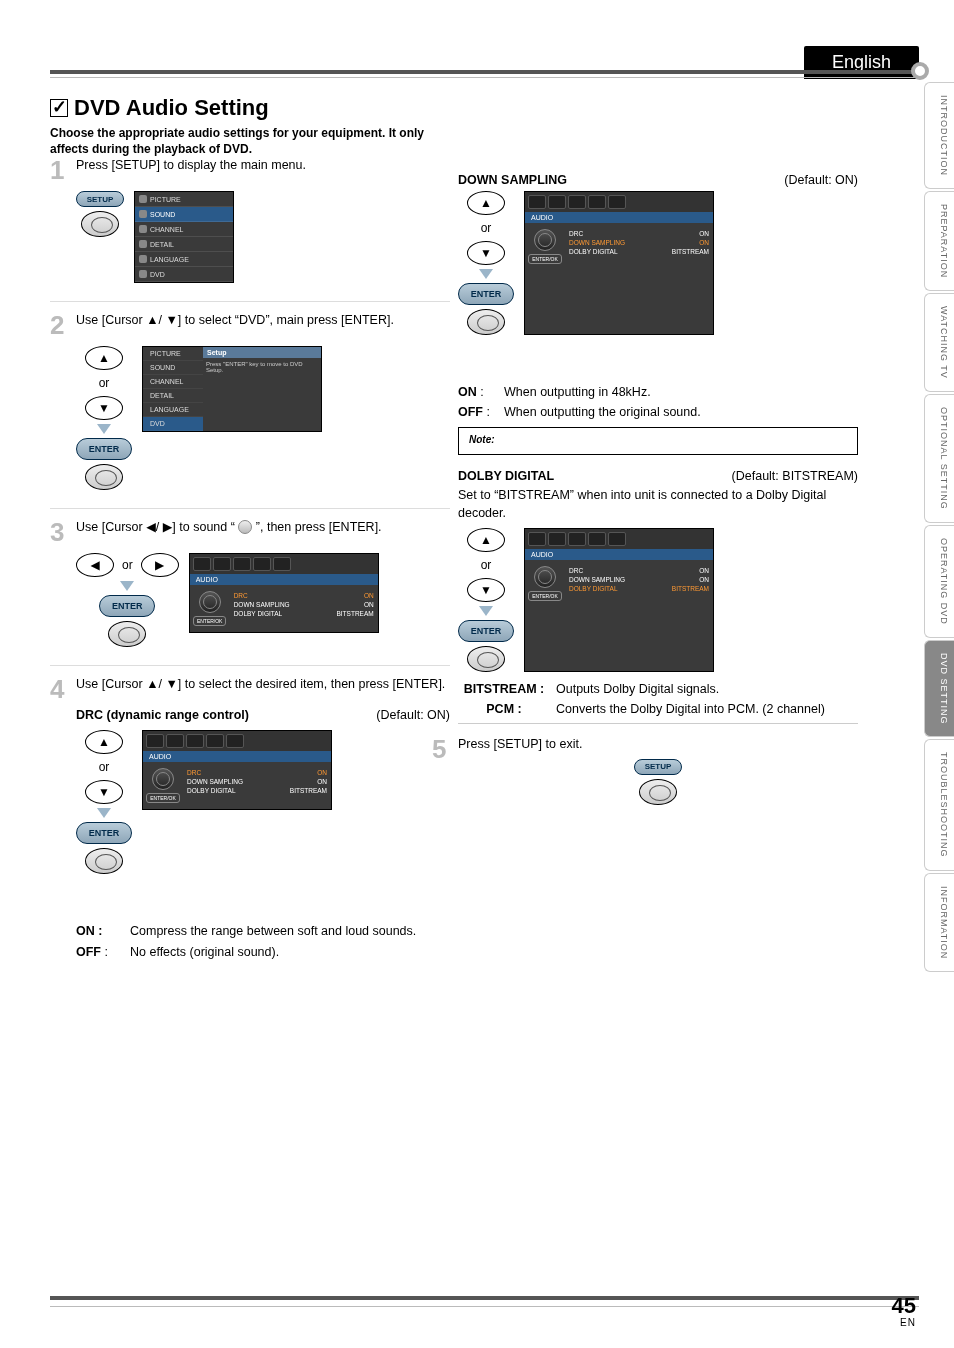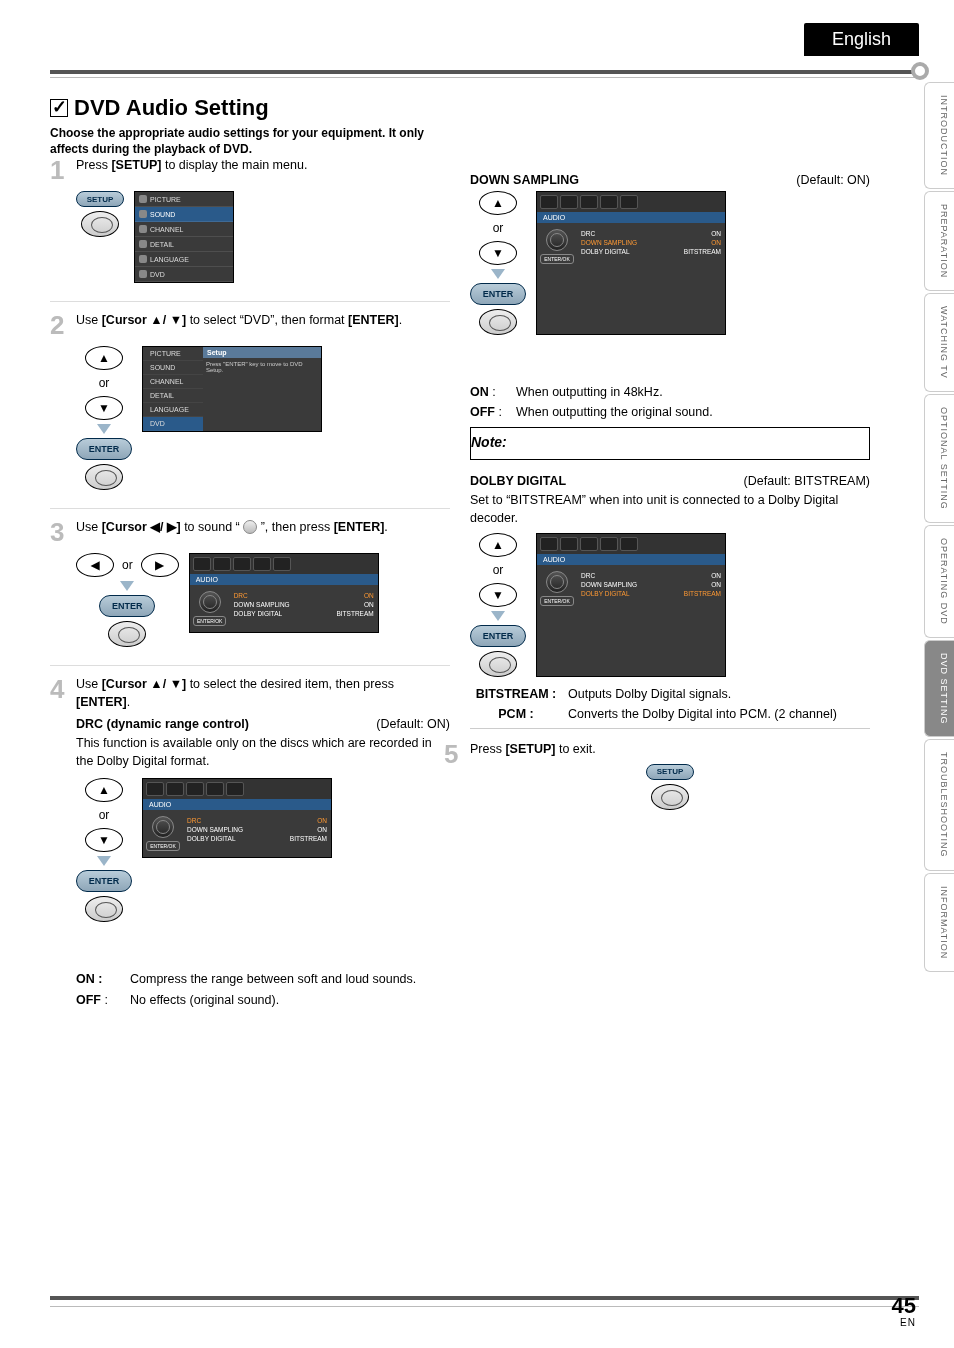--- a/index.html
+++ b/index.html
@@ -1,35 +1,35 @@
 <!DOCTYPE html>
 <html><head>
 <meta charset="utf-8">
 <style>
   * { box-sizing: border-box; margin: 0; padding: 0; }
   body { font-family: "Helvetica Neue", Arial, sans-serif; font-size: 13px; color: #000; background: #fff; width: 954px; height: 1348px; position: relative; }
-  .header-bar { position: absolute; top: 23px; right: 35px; background: #000; color: #fff; padding: 6px 28px; font-size: 18px; border-radius: 2px 2px 0 0; }
+  .header-bar { position: absolute; top: 46px; right: 35px; background: #000; color: #fff; padding: 6px 28px; font-size: 18px; border-radius: 2px 2px 0 0; }
   .top-rule { position: absolute; top: 70px; left: 50px; right: 35px; height: 4px; background: #555; }
   .top-rule2 { position: absolute; top: 77px; left: 50px; right: 35px; height: 1px; background: #bbb; }
   .tabs { position: absolute; right: 0; top: 82px; width: 30px; display: flex; flex-direction: column; }
   .tab { writing-mode: vertical-rl; text-orientation: mixed; font-size: 9px; letter-spacing: 1px; color: #666; border: 1px solid #ccc; border-right: none; padding: 12px 5px; text-align: center; border-radius: 6px 0 0 6px; margin-bottom: 2px; background: #fff; }
   .tab.active { background: #888; color: #fff; }
   .circle { position: absolute; top: 62px; right: 25px; width: 18px; height: 18px; border: 4px solid #aaa; border-radius: 50%; background: #fff; }
 
-  .content { position: absolute; top: 95px; left: 50px; width: 820px; display: flex; gap: 20px; }
+  .content { position: absolute; top: 95px; left: 50px; width: 820px; display: flex; gap: 8px; }
   .col { width: 400px; }
   .section-title { font-size: 22px; font-weight: bold; color: #000; margin-bottom: 4px; }
   .check { display: inline-block; width: 18px; height: 18px; border: 1.5px solid #000; position: relative; margin-right: 6px; vertical-align: -2px;}
   .check::after { content: "✓"; position: absolute; top: -4px; left: 1px; font-size: 18px; }
   .subtitle { font-weight: bold; font-size: 12px; line-height: 1.35; }
 
   .step { display: flex; gap: 8px; margin-bottom: 6px; }
   .stepnum { font-size: 26px; font-weight: bold; color: #bbb; line-height: 1; width: 18px; font-family: Arial, sans-serif;}
   .stepbody { flex: 1; font-size: 12.5px; line-height: 1.4; }
-  .stepbody b { font-weight: bold; }
+  .stepbody b { font-weight: normal; }
 
   .row { display: flex; gap: 10px; margin: 8px 0 18px 26px; align-items: flex-start; }
   .remote { display: flex; flex-direction: column; align-items: center; gap: 4px; font-size: 12px; }
   .remote .or { margin: 2px 0; }
   .btn-oval { border: 1.5px solid #000; border-radius: 50%; width: 38px; height: 24px; display: flex; align-items: center; justify-content: center; background: #fff; font-size: 12px;}
   .btn-oval.wide { width: 56px; height: 22px; font-size: 9px; background: linear-gradient(#b8ccd9,#8ea6b8); color:#012a4a; border-color:#012a4a; border-radius: 11px; font-weight:bold;}
   .btn-setup { border: 1.5px solid #012a4a; border-radius: 10px; width: 48px; height: 16px; display:flex; align-items:center; justify-content:center; font-size:8px; background:linear-gradient(#b8ccd9,#8ea6b8); color:#012a4a; font-weight:bold;}
   .btn-round { border: 1.5px solid #000; border-radius: 50%; width: 38px; height: 26px; background: linear-gradient(#eee,#ccc);}
   .btn-round.inner { position:relative;}
   .btn-round.inner::after{content:""; position:absolute; top:5px; left:9px; width:20px; height:14px; border:1px solid #555; border-radius:50%;}
@@ -67,21 +67,21 @@
   .item-desc{ margin-left:26px; font-size:12.5px; line-height:1.4; margin-bottom:6px;}
 
   .deflist { margin-left:26px; font-size:12.5px; line-height:1.45;margin-top:48px;}
   .deflist .drow{ display:flex; gap:6px; margin-bottom:2px;}
   .deflist .dlabel{ font-weight:bold; width:48px; flex-shrink:0;}
 
   .deflist2 { margin-left:0px; font-size:12.5px; line-height:1.45;}
   .deflist2 .drow{ display:flex; gap:6px; margin-bottom:2px;text-align:center;}
   .deflist2 .dlabel{ font-weight:bold; width:92px; flex-shrink:0;}
 
-  .note-box{ border:1px solid #000; padding:6px 0; margin:6px 0 14px; font-size:14px;}
+  .note-box{ border:1px solid #000; padding:6px 10px; margin:6px 0 14px; font-size:10px;}
   .note-box .nh{ font-weight:bold; font-style:italic; margin-bottom:3px;}
   .note-box .nb{ font-style:italic; line-height:1.35;}
   .note-box .nb::before{content:"• "; font-style:normal;}
 
   .right-heading{ font-weight:bold; font-size:12.5px; display:flex; justify-content:space-between; margin-bottom:4px;}
   .right-desc{ font-size:12.5px; line-height:1.4; margin-bottom:6px;}
   .rrow{ display:flex; gap:10px; margin-bottom:8px;}
 
   .bottom-rule{ position:absolute; bottom:48px; left:50px; right:35px; height:4px; background:#555;}
   .bottom-rule2{ position:absolute; bottom:41px; left:50px; right:35px; height:1px; background:#bbb;}
@@ -156,21 +156,21 @@
             <span class="ic"></span>
             <span>DVD</span>
           </div>
       </div>
     </div>
     <div class="step-divider"></div>
 
     <div class="step">
       <div class="stepnum">2</div>
       <div class="stepbody">
-        <span>Use </span><b>[Cursor ▲/ ▼]</b><span> to select “DVD”, then format </span><b>[ENTER]</b><span>.</span>
+        <span>Use </span><b>[Cursor ▲/ ▼]</b><span> to select “DVD”, main press </span><b>[ENTER]</b><span>.</span>
       </div>
     </div>
     <div class="row">
       <div class="remote">
         <div class="btn-oval">▲</div>
         <div class="or">or</div>
         <div class="btn-oval">▼</div>
         <div class="arrow-down-blue"></div>
         <div class="btn-oval wide">ENTER</div>
         <div class="btn-round inner"></div>
@@ -264,21 +264,20 @@
       <div class="stepnum">4</div>
       <div class="stepbody">
         <span>Use </span><b>[Cursor ▲/ ▼]</b><span> to select the desired item, then press </span><b>[ENTER]</b><span>.</span>
       </div>
     </div>
 
     <div class="item-head">
       <span class="name">DRC (dynamic range control)</span>
       <span>(Default: ON)</span>
     </div>
-    <div class="item-desc">This function is available only on the discs which are recorded in the Dolby Digital format.</div>
     <div class="row">
       <div class="remote">
         <div class="btn-oval">▲</div>
         <div class="or">or</div>
         <div class="btn-oval">▼</div>
         <div class="arrow-down-blue"></div>
         <div class="btn-oval wide">ENTER</div>
         <div class="btn-round inner"></div>
       </div>
       <div class="osd-audio">

